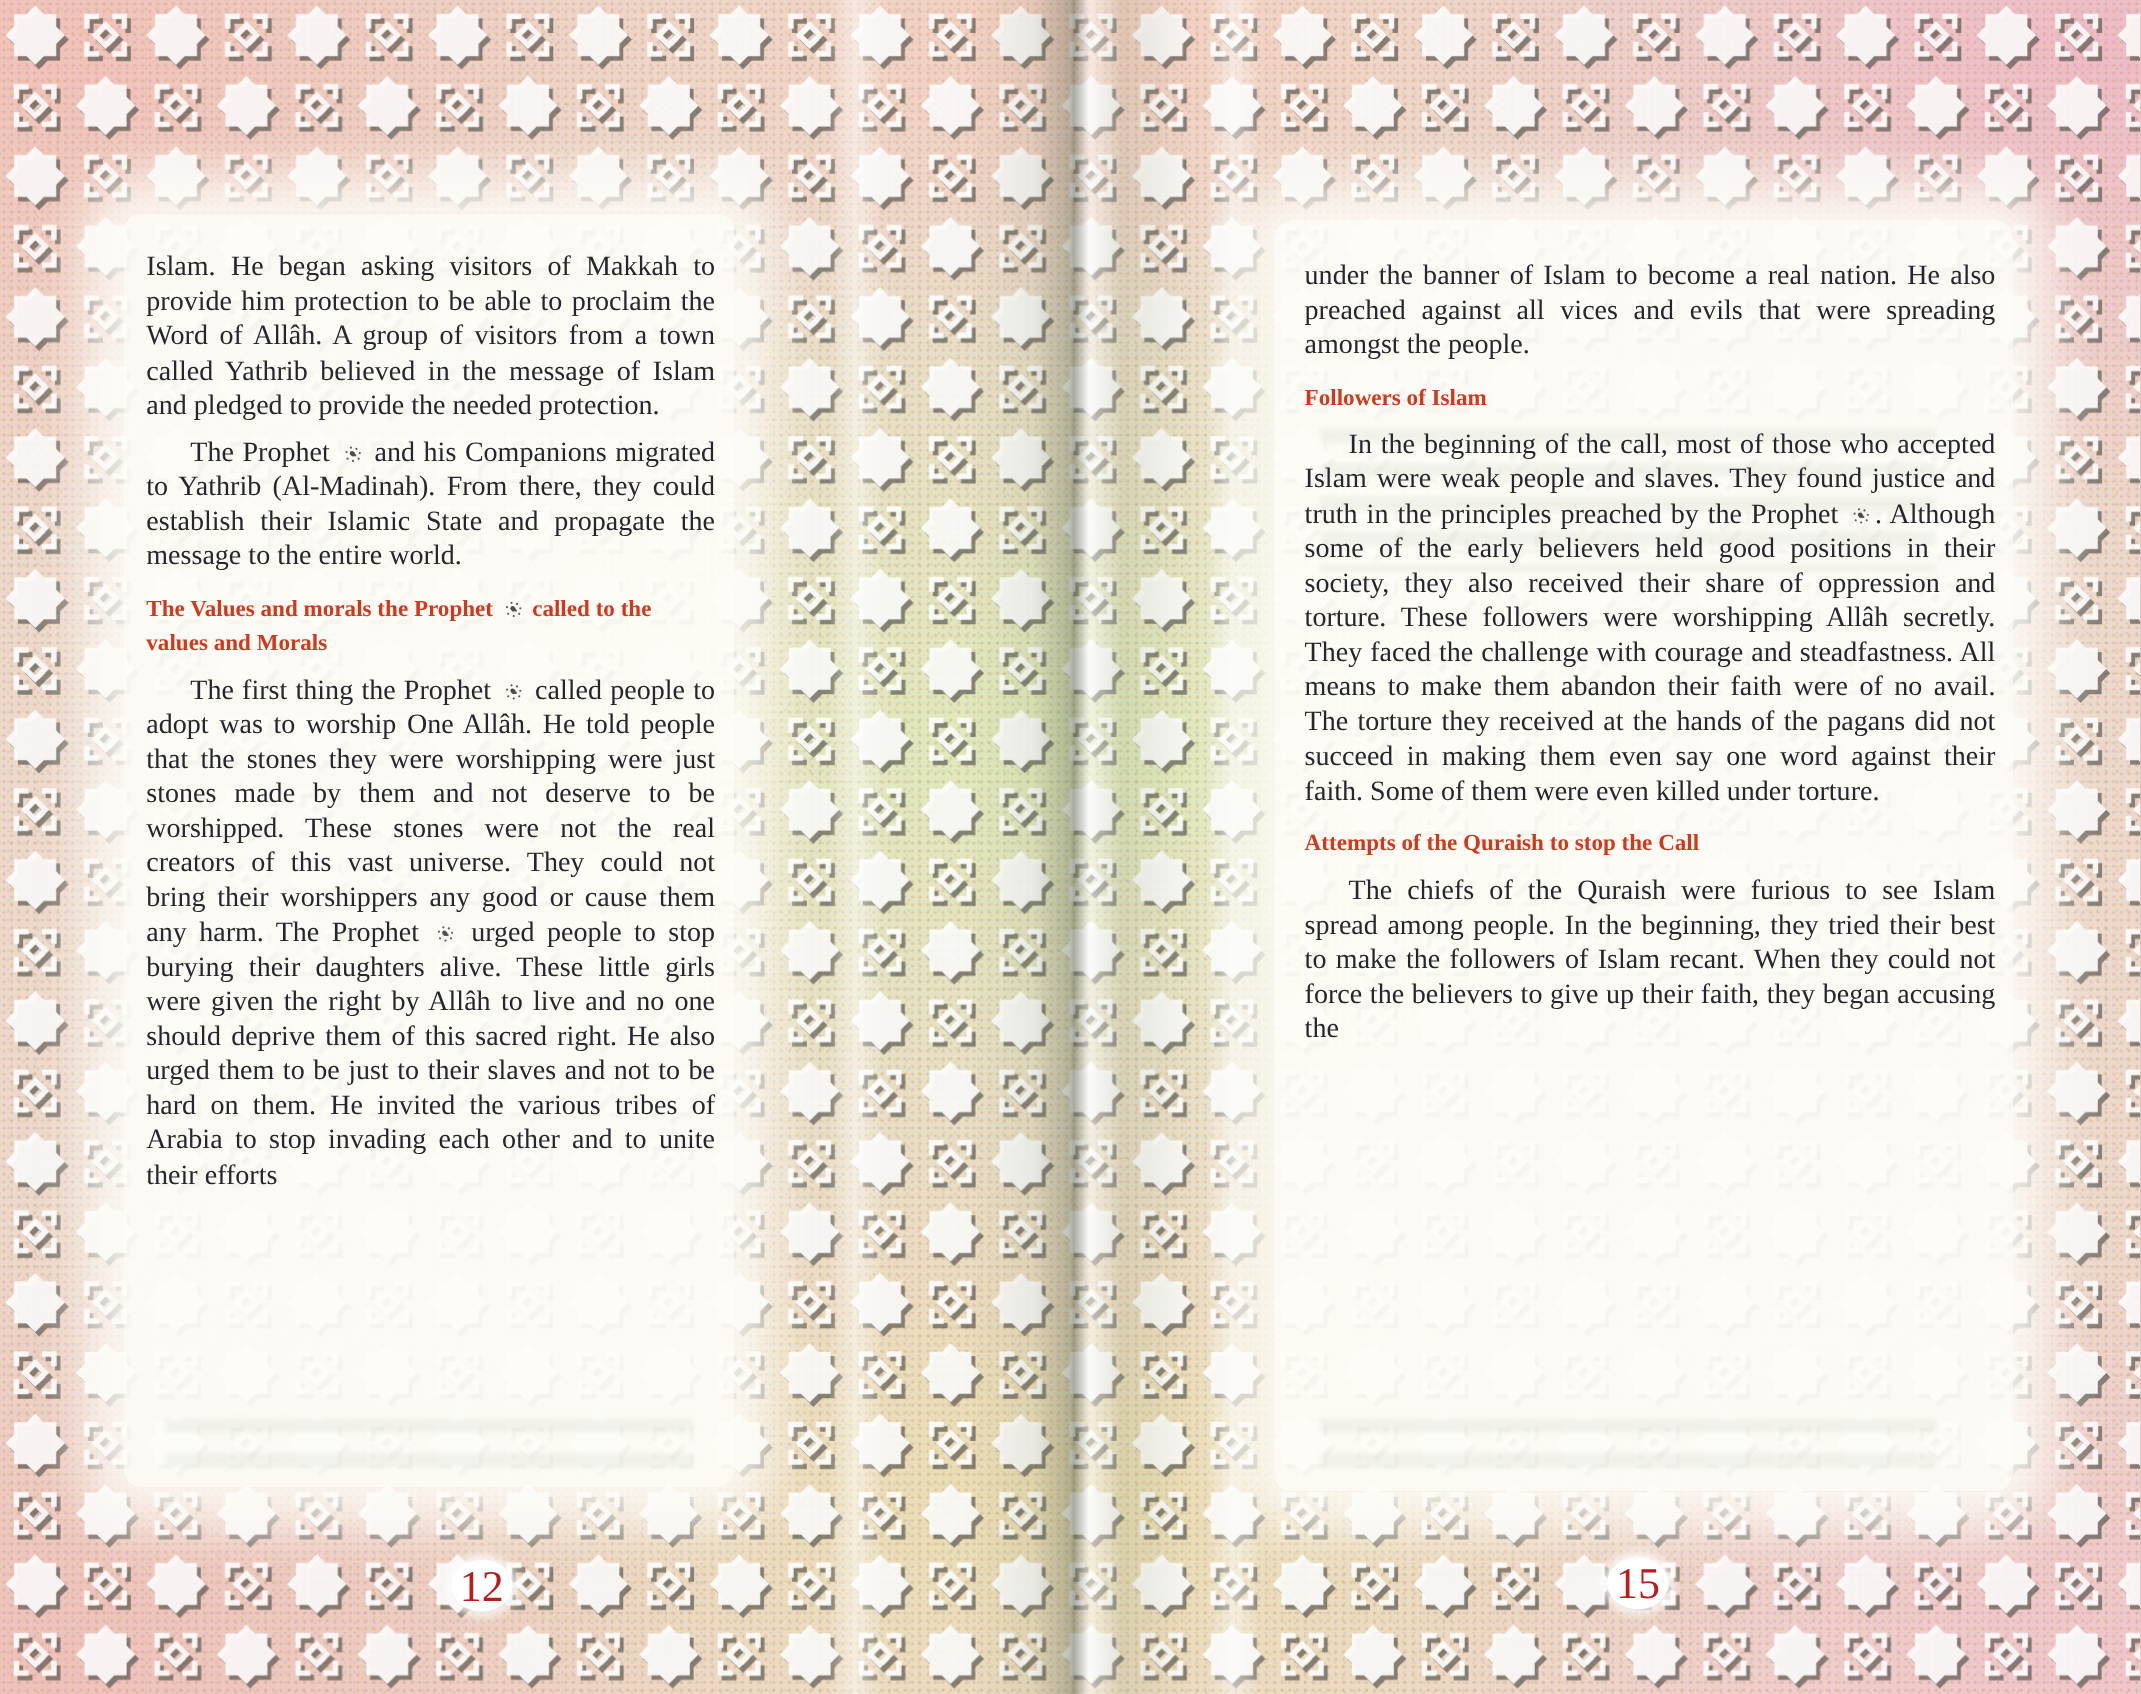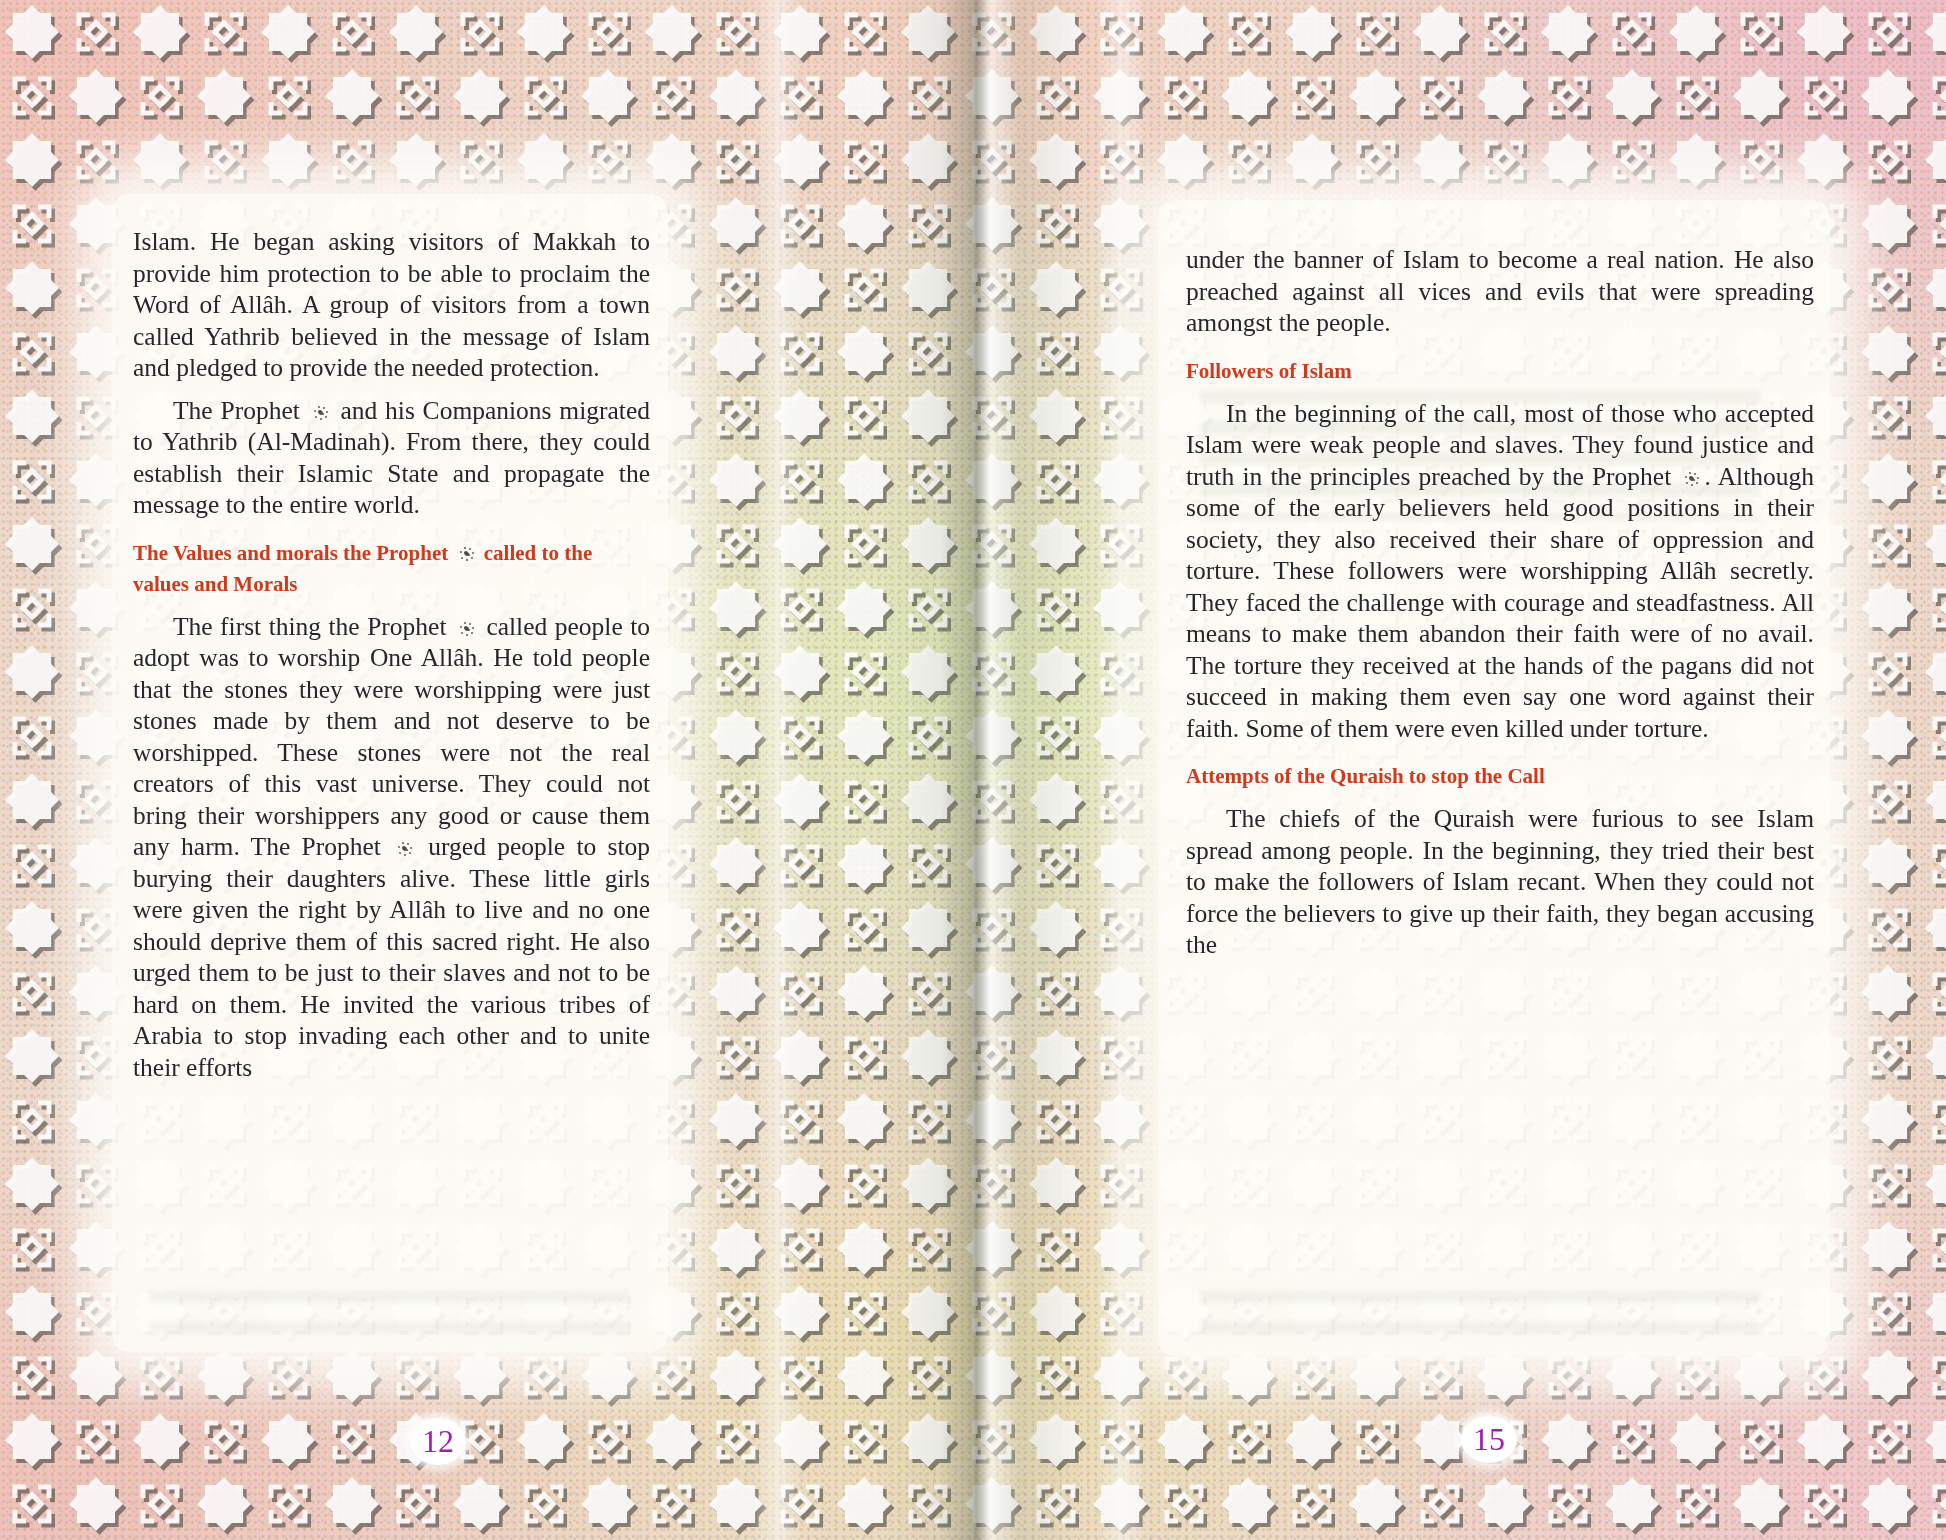--- a/index.html
+++ b/index.html
@@ -53,21 +53,21 @@
   }
   .panel-left{left:112px;top:194px;width:556px;height:1158px;}
   .panel-right{left:1158px;top:200px;width:672px;height:1156px;}
   .page-text{
     position:absolute;
     color:#26262c;
     font-size:25.5px;line-height:31.5px;
     text-align:justify;
   }
   .text-left{left:133px;top:226px;width:517px;}
-  .text-right{left:1186px;top:244px;width:628px;}
+  .text-right{left:1186px;top:234px;width:628px;}
   .para{margin:0 0 11px 0;}
   .para.indent{text-indent:40px;}
   .heading{
     margin:17px 0 11px 0;
     font-size:21px;line-height:31px;
     font-weight:bold;
     color:#d2381b;
     text-align:left;
   }
   .honorific{
@@ -85,21 +85,21 @@
        0    6px 0 -1px #575757,
       -5px  4px 0 -1px #616161,
       -1px -1px 0  0   #4a4a4a,
        2px  1px 0 -1px #555555;
   }
   .page-number-badge{
     position:absolute;width:56px;height:47px;border-radius:50%;
     background:#ffffff;
     box-shadow:0 0 10px 4px rgba(255,255,255,0.95), 0 1px 2px rgba(90,90,90,0.35);
     display:flex;align-items:center;justify-content:center;
-    font-size:32px;color:#a21caf;
+    font-size:40px;color:#b91c1c;
     z-index:5;
   }
   .badge-left{left:410px;top:1418px;}
   .badge-right{left:1461px;top:1416px;}
   .ghost{
     position:absolute;pointer-events:none;opacity:0.5;
     background:repeating-linear-gradient(180deg,
       rgba(138,150,128,0.18) 0 13px, rgba(138,150,128,0) 13px 31px);
     filter:blur(2.5px);
   }

